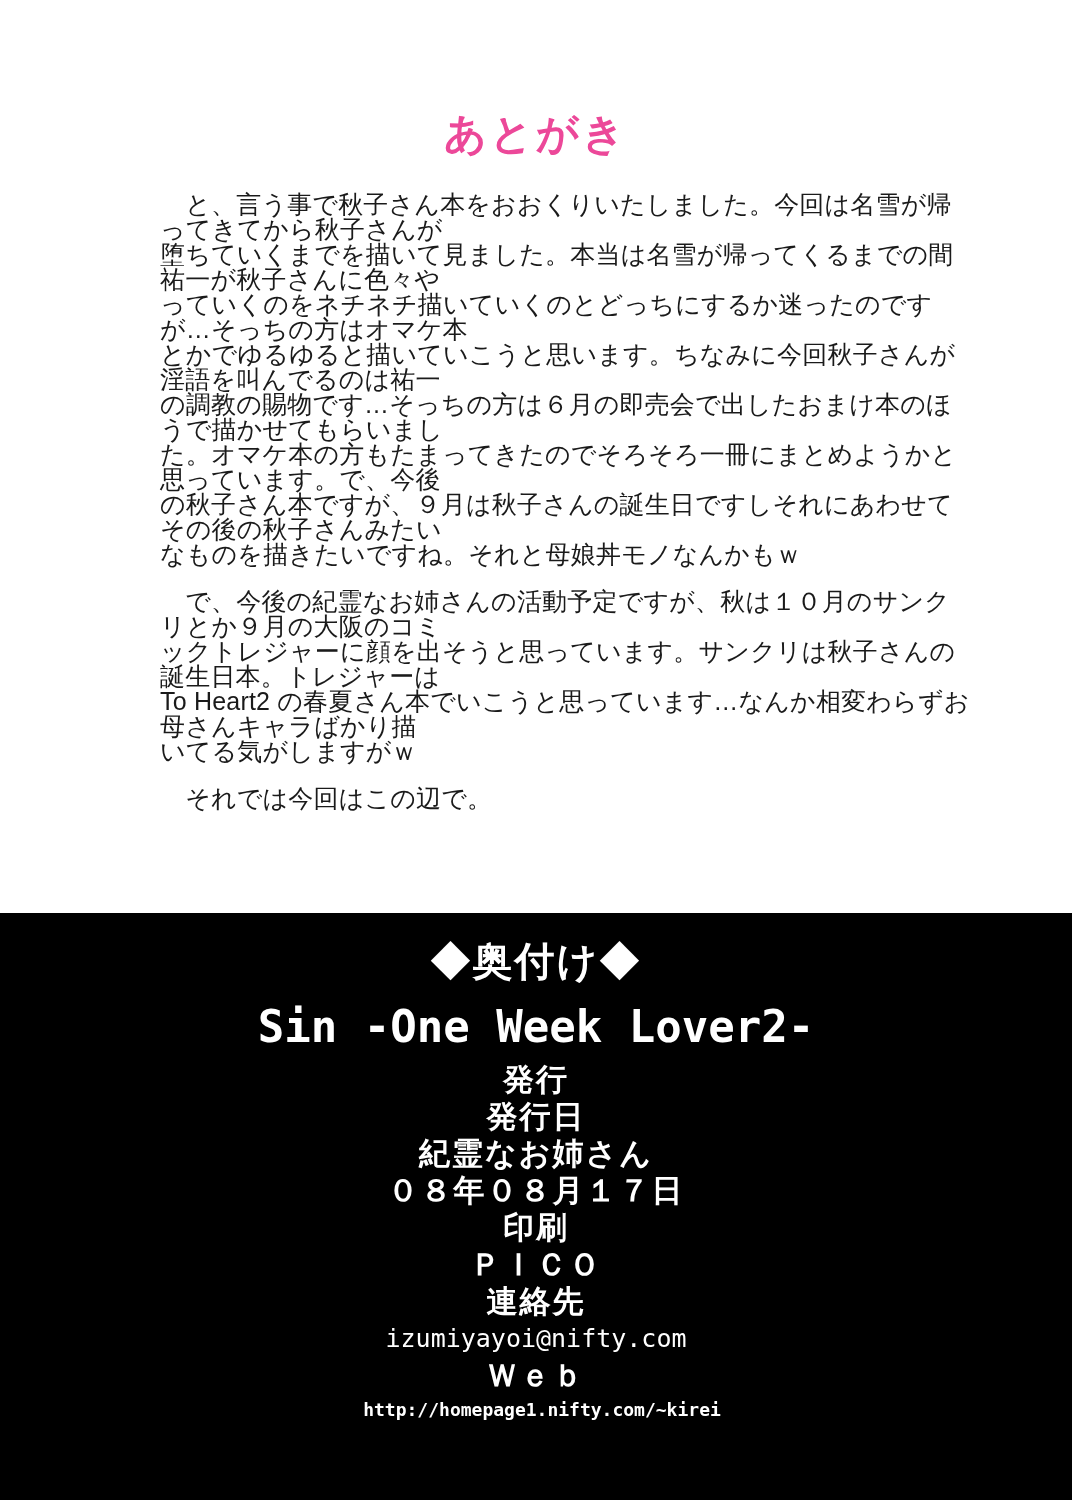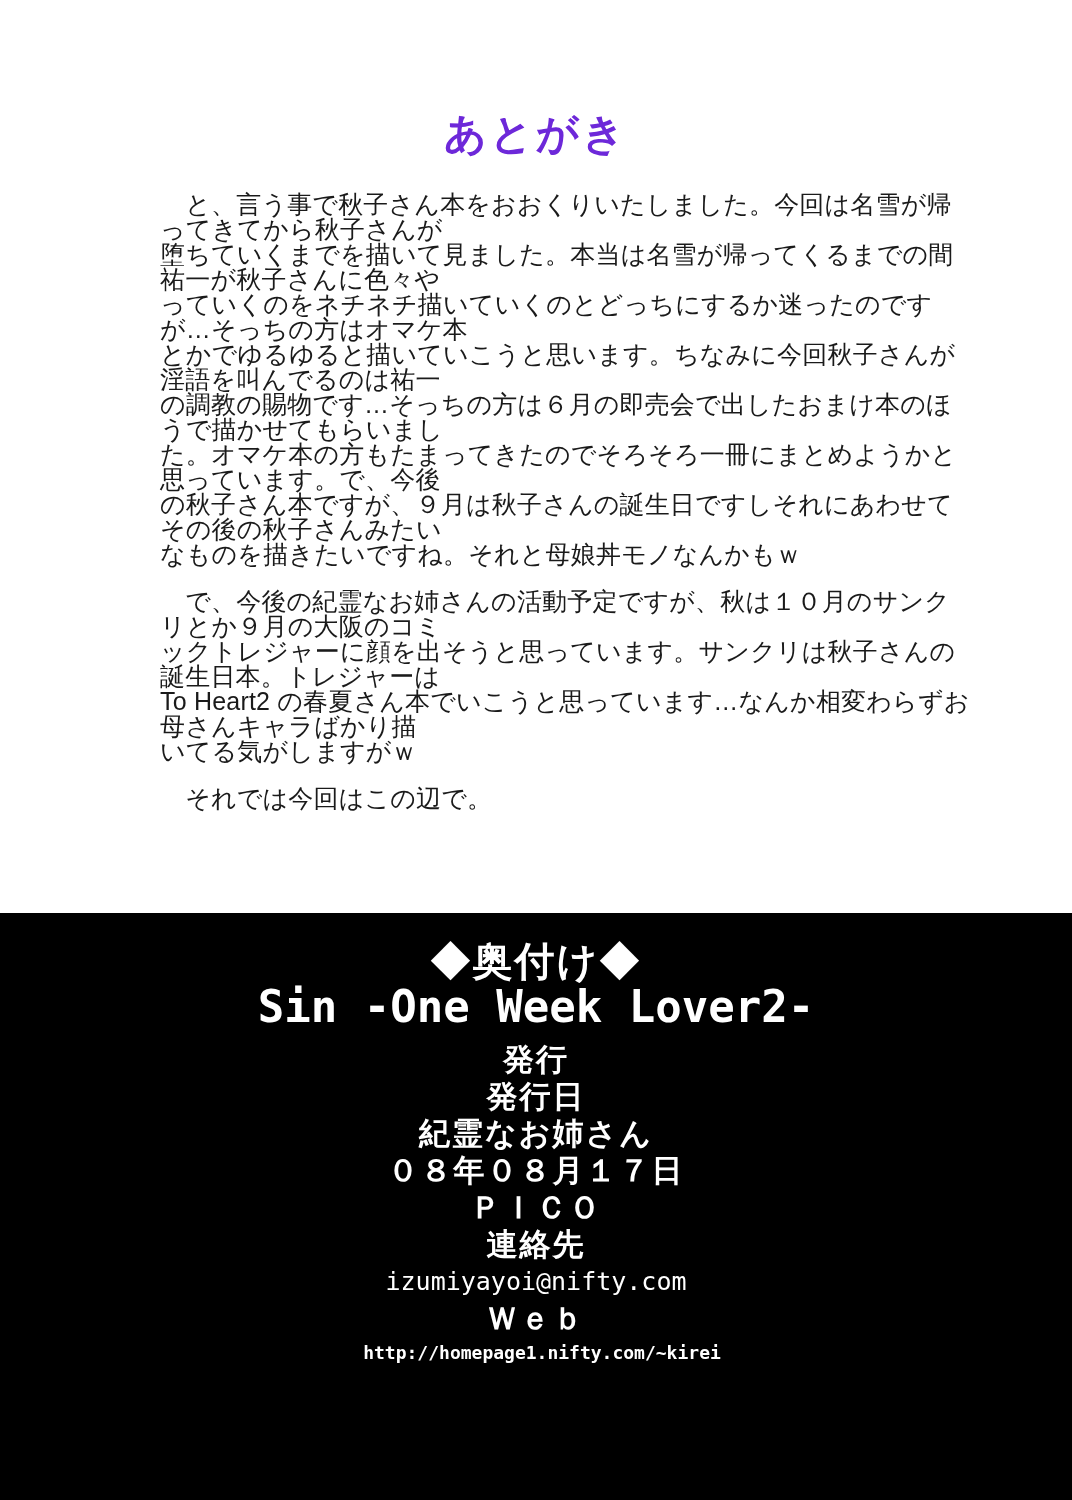--- a/index.html
+++ b/index.html
@@ -20,21 +20,21 @@
     position: absolute;
     top: 108px;
     left: 0;
     width: 100%;
     margin: 0;
     text-align: center;
     font-size: 42px;
     line-height: 52px;
     font-weight: bold;
     letter-spacing: 3px;
-    color: #6d28d9;
+    color: #ec4899;
   }
   .afterword-body {
     position: absolute;
     top: 192px;
     left: 160px;
     width: 810px;
     color: #1a1a1a;
     font-size: 25px;
     line-height: 25px;
     letter-spacing: 0.2px;
@@ -56,21 +56,21 @@
     color: #ffffff;
     text-align: center;
     box-sizing: border-box;
     padding-top: 26px;
   }
   .c-heading {
     font-size: 40px;
     line-height: 44px;
     font-weight: bold;
     letter-spacing: 2px;
-    margin-bottom: 4px;
+    margin-bottom: 24px;
   }
   .c-book-title {
     font-family: "DejaVu Sans Mono", monospace;
     font-weight: bold;
     font-size: 44px;
     line-height: 40px;
     margin-bottom: 14px;
   }
   .c-jp {
     font-size: 31px;
@@ -121,20 +121,21 @@
     <p>　それでは今回はこの辺で。</p>
   </div>
 
   <div class="colophon">
     <div class="c-heading">◆奥付け◆</div>
     <div class="c-book-title">Sin -One Week Lover2-</div>
     <div class="c-jp">発行</div>
     <div class="c-jp">発行日</div>
     <div class="c-jp">紀霊なお姉さん</div>
     <div class="c-jp">０８年０８月１７日</div>
+    <div class="c-jp">印刷</div>
     <div class="c-jp">ＰＩＣＯ</div>
     <div class="c-jp">連絡先</div>
     <div class="c-email">izumiyayoi@nifty.com</div>
     <div class="c-jp">Ｗｅｂ</div>
     <div class="c-url">http://homepage1.nifty.com/~kirei</div>
   </div>
 
 </div>
 
 </body></html>

